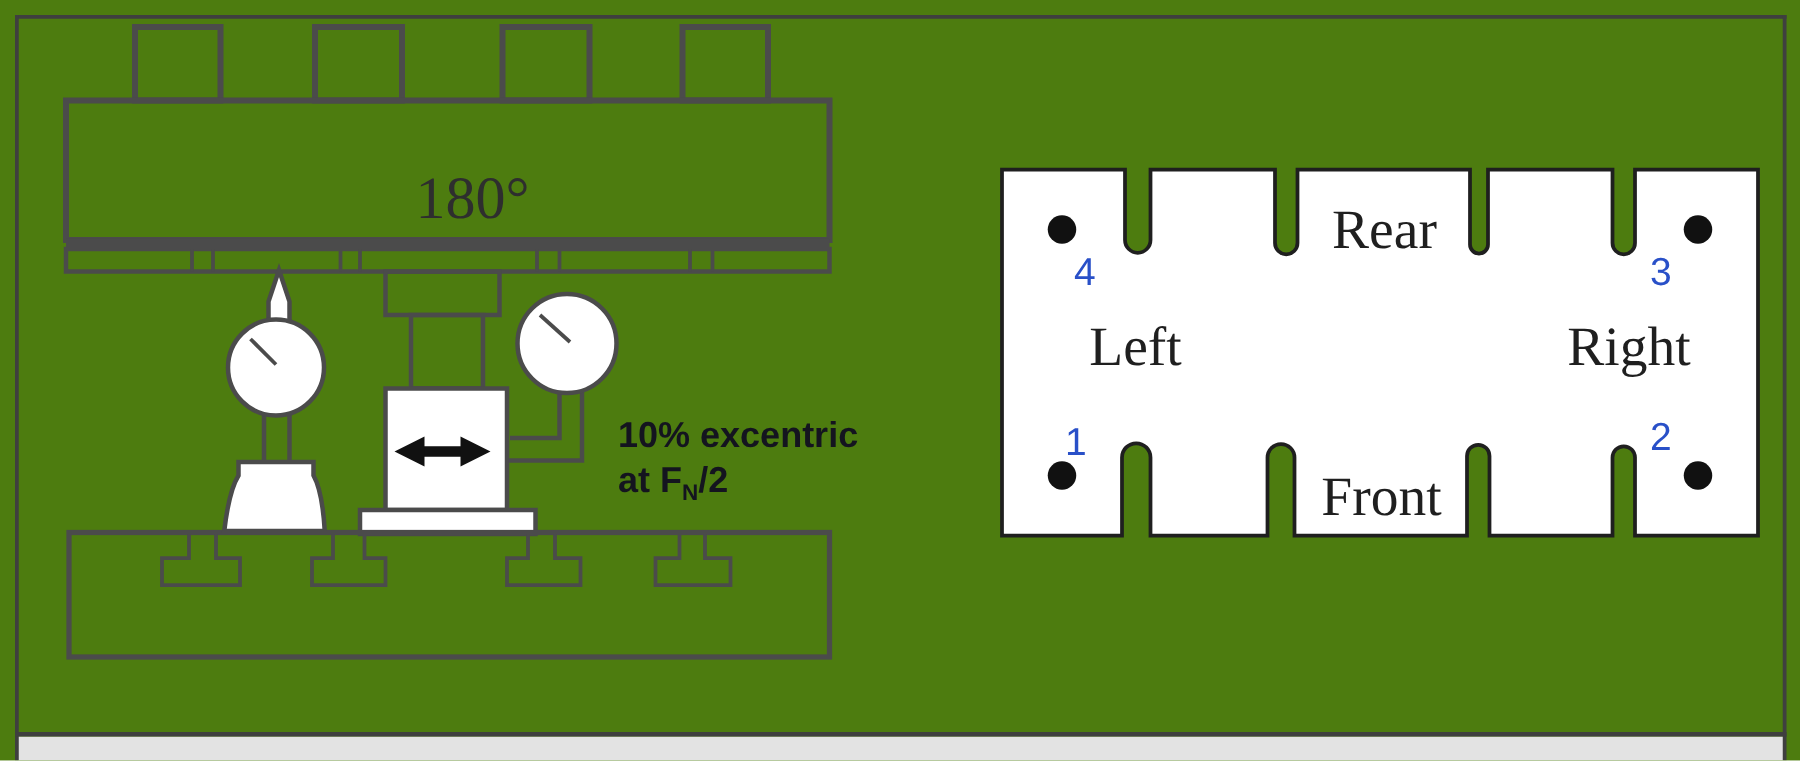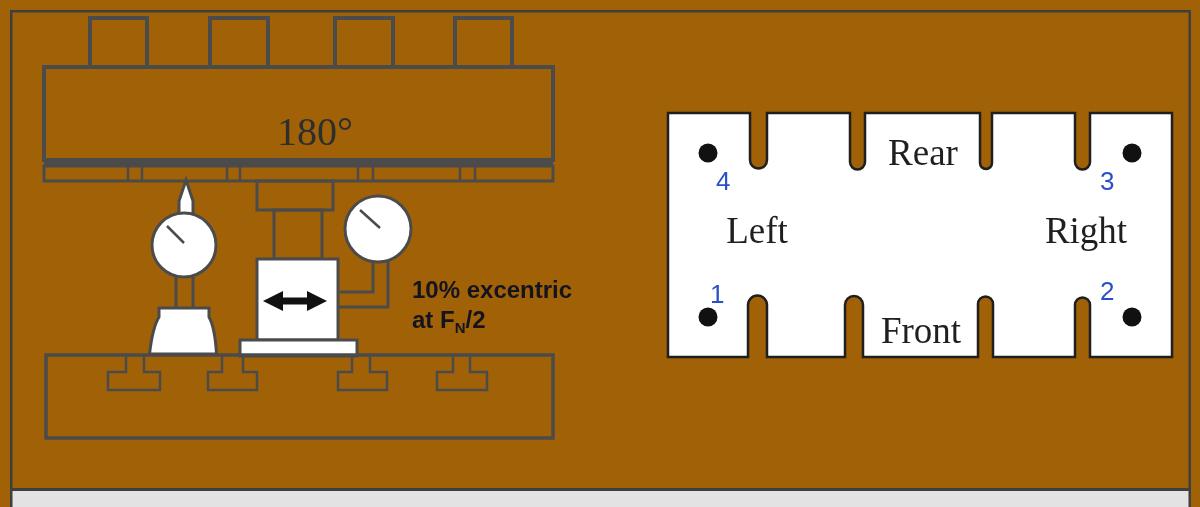--- a/index.html
+++ b/index.html
@@ -1,16 +1,16 @@
 <!DOCTYPE html>
 <html><head>
 <meta charset="utf-8">
 <style>
   html,body{margin:0;padding:0;background:#ffffff;}
-  .stage{position:relative;width:1200px;height:507px;background:#a16207;overflow:hidden;
+  .stage{position:relative;width:1200px;height:507px;background:#4d7c0f;overflow:hidden;
          font-family:"Liberation Sans","DejaVu Sans",sans-serif;}
   .stage svg{position:absolute;left:0;top:0;}
 </style>
 </head>
 <body>
 
 <div class="stage">
 <svg width="1200" height="507" viewBox="0 0 1200 507" xmlns="http://www.w3.org/2000/svg">
 
   <g stroke="#4b4b4b" fill="none" stroke-width="3">

